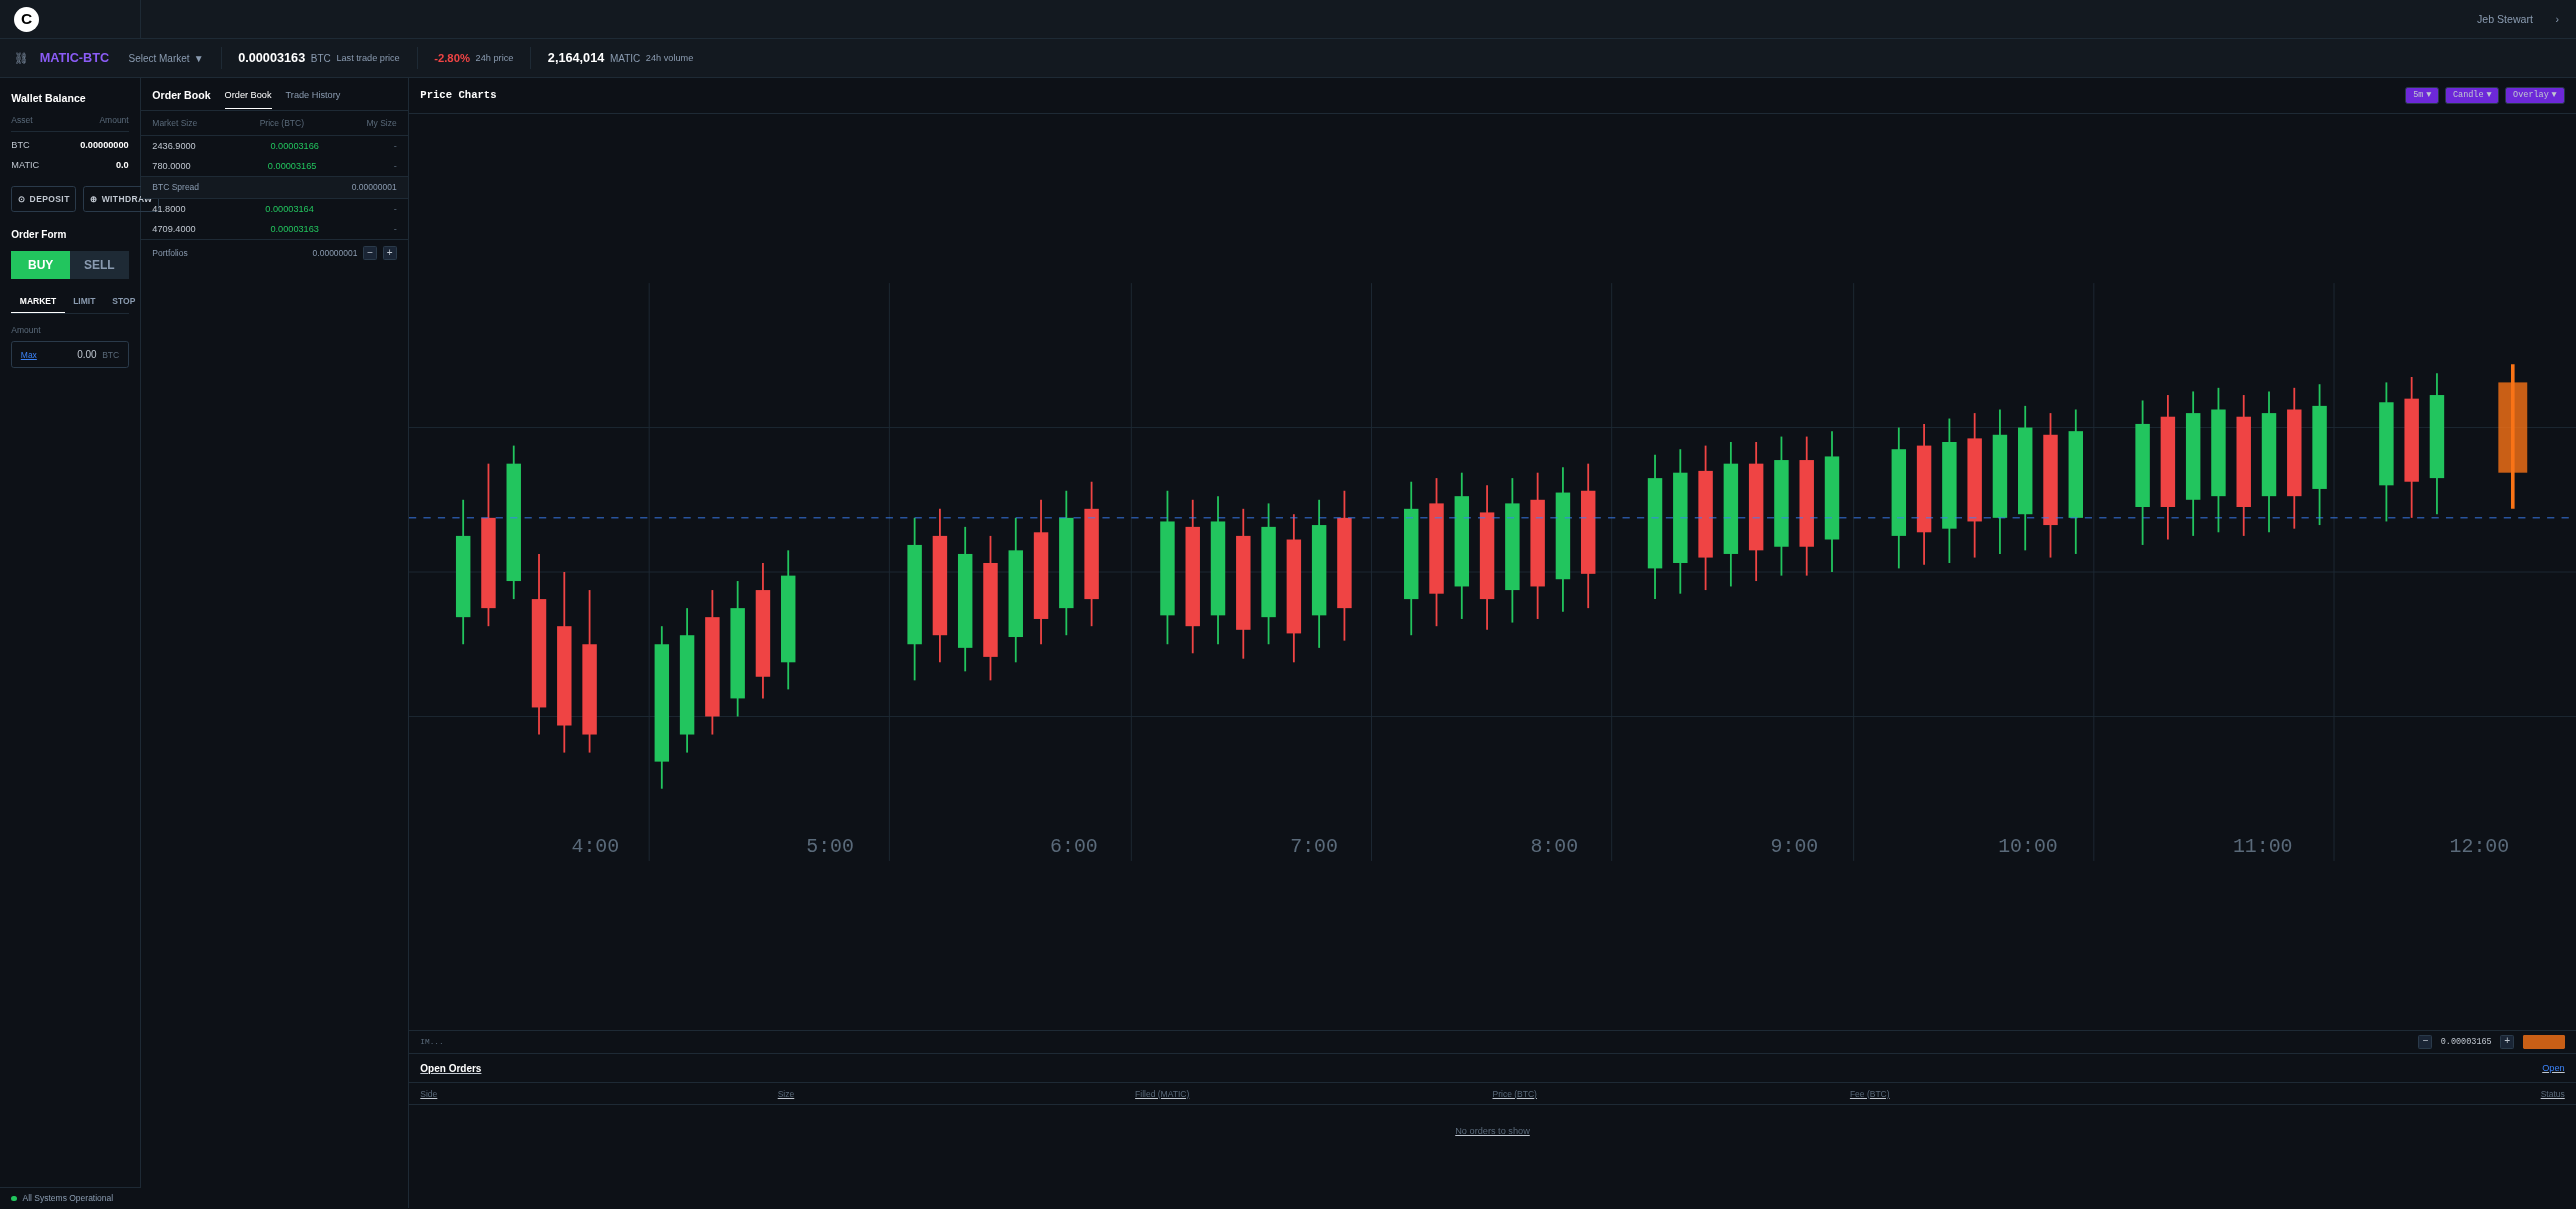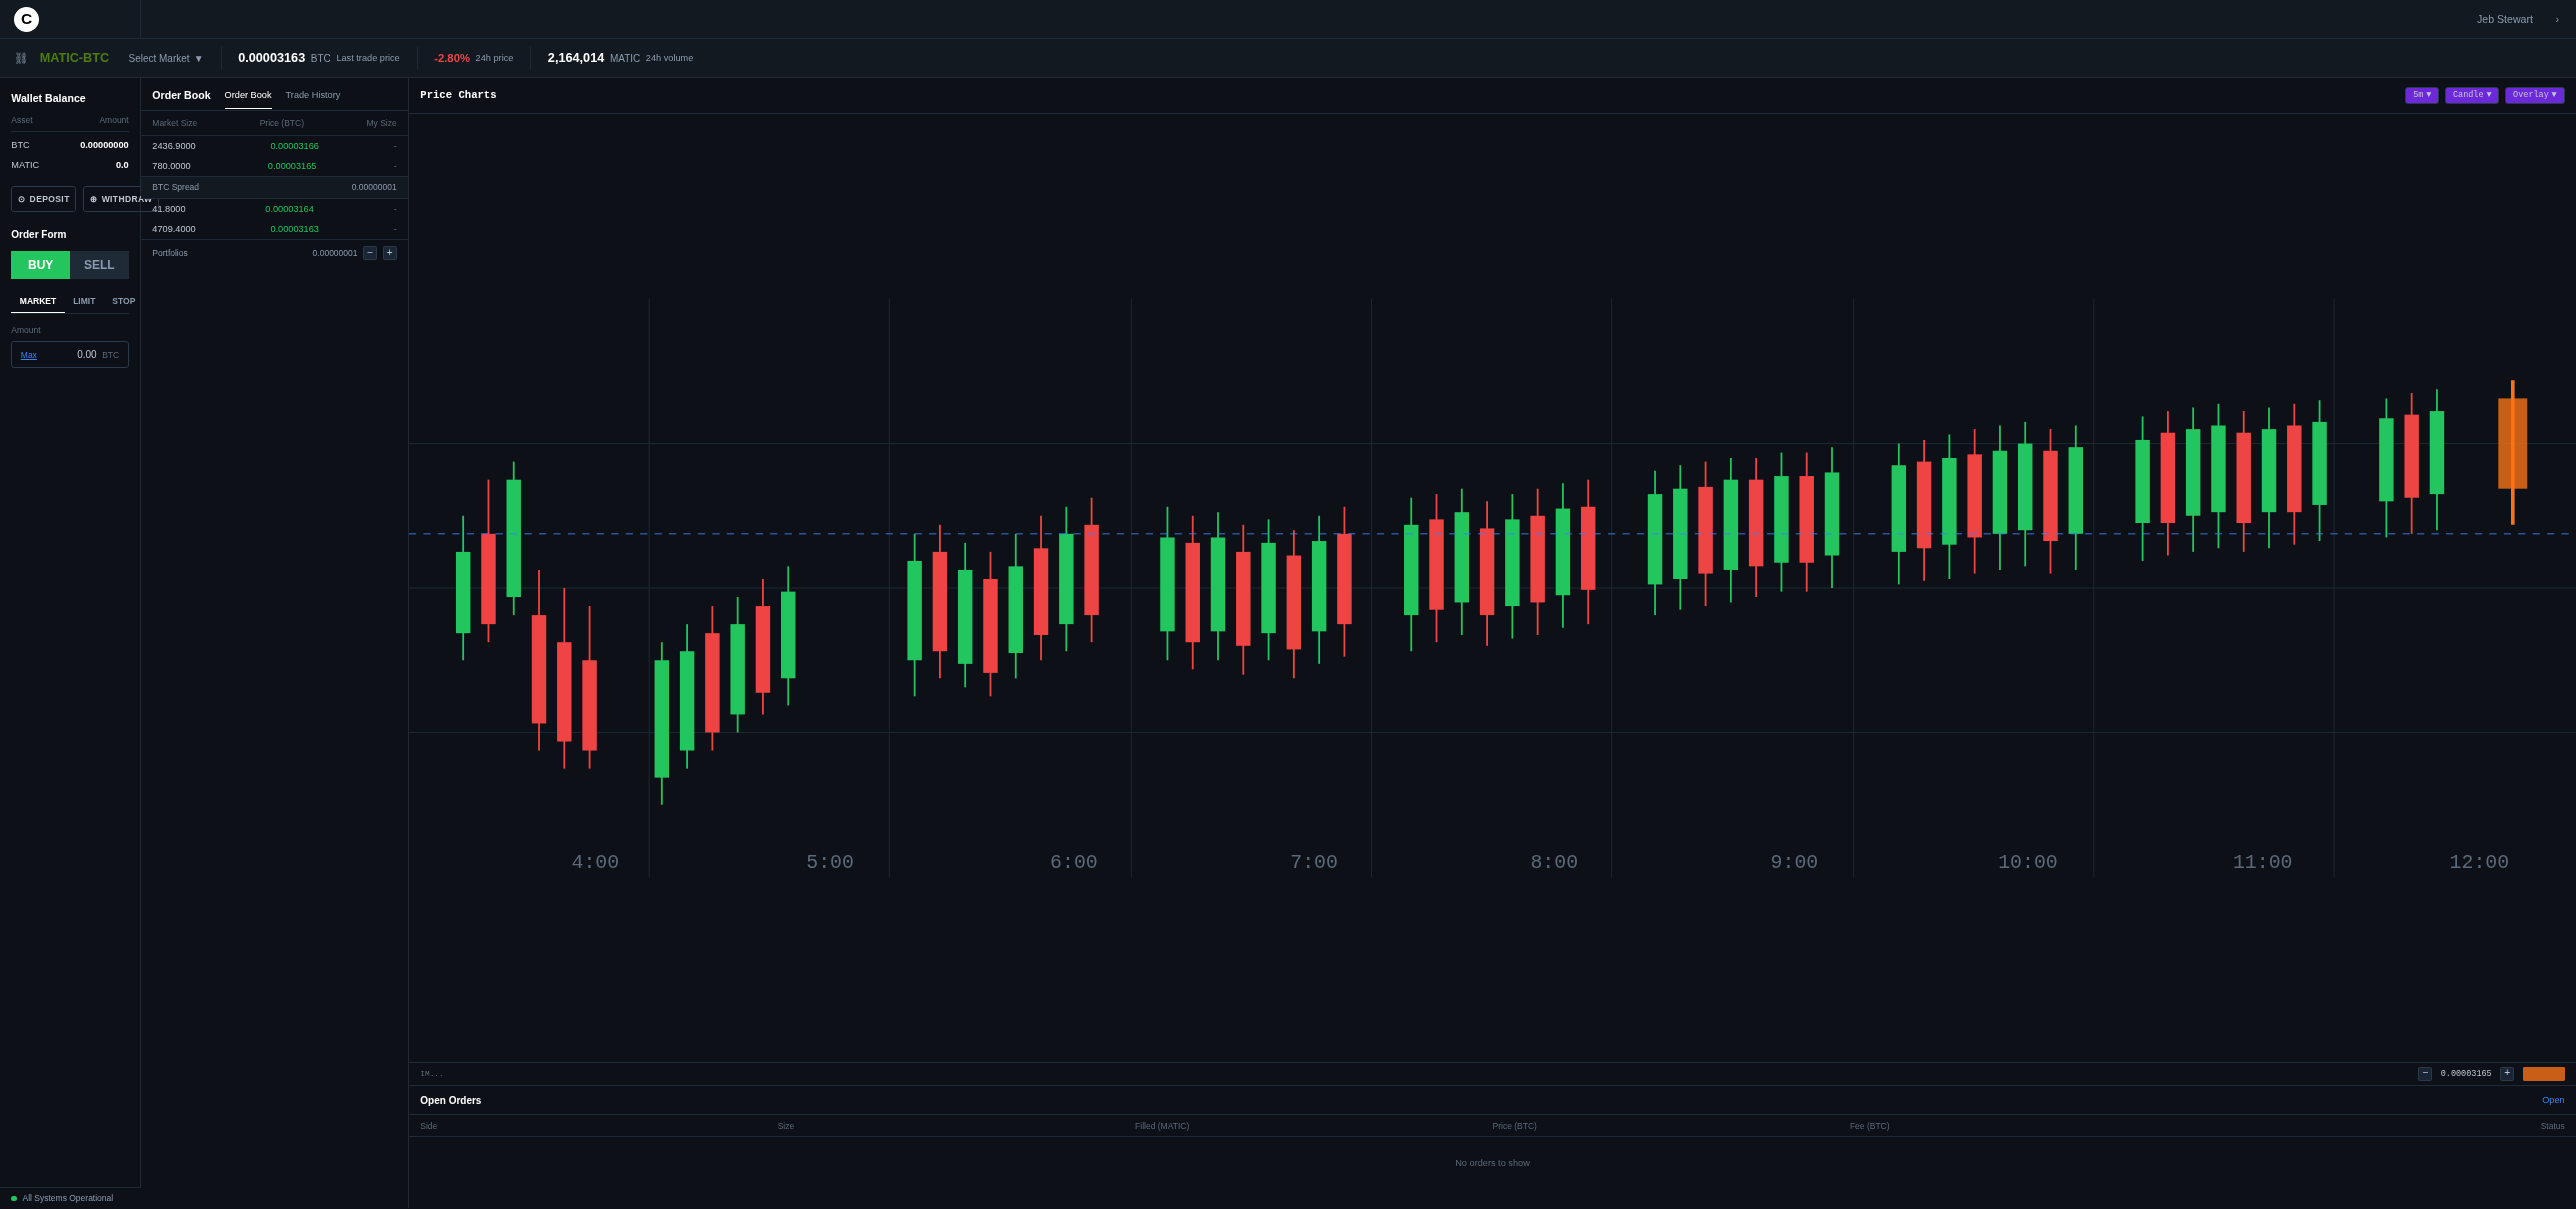--- a/index.html
+++ b/index.html
@@ -79,21 +79,21 @@
       background: #131920;
       height: 39px;
       padding: 0 14px;
       border-bottom: 0.7px solid #1e2a35;
       gap: 11.3px;
     }
     .market-pair {
       display: flex;
       align-items: center;
       gap: 7px;
-      color: #4d7c0f;
+      color: #8b5cf6;
       font-size: 12.7px;
       font-weight: 600;
     }
     .link-icon {
       color: #8a9bb0;
       font-size: 11.3px;
     }
     .select-market-btn {
       display: flex;
       align-items: center;
@@ -442,21 +442,22 @@
       overflow: hidden;
     }
     .chart-canvas {
       width: 100%;
       height: 100%;
     }
 
     
     .open-orders-section {
       border-top: 0.7px solid #1e2a35;
-      height: 123px;
+      height: 155px;
+      text-decoration: underline;
     }
     .open-orders-header {
       display: flex;
       align-items: center;
       justify-content: space-between;
       padding: 8.5px 11.3px;
       border-bottom: 0.7px solid #1e2a35;
     }
     .open-orders-title {
       color: #fff;

